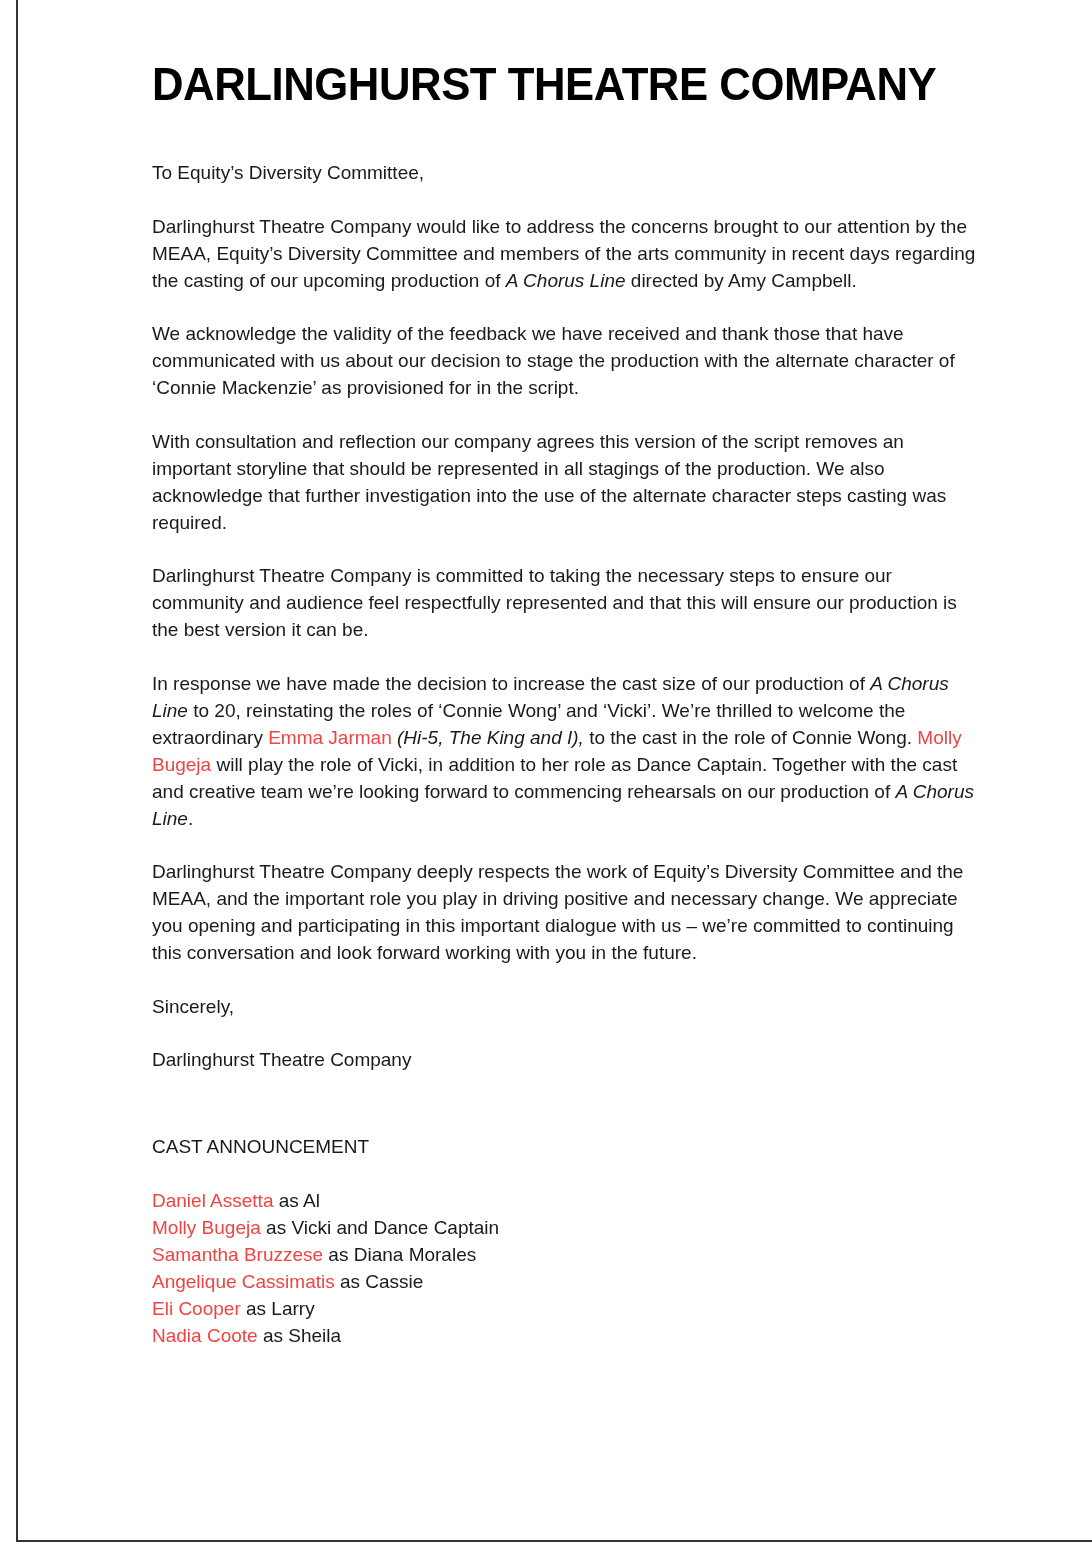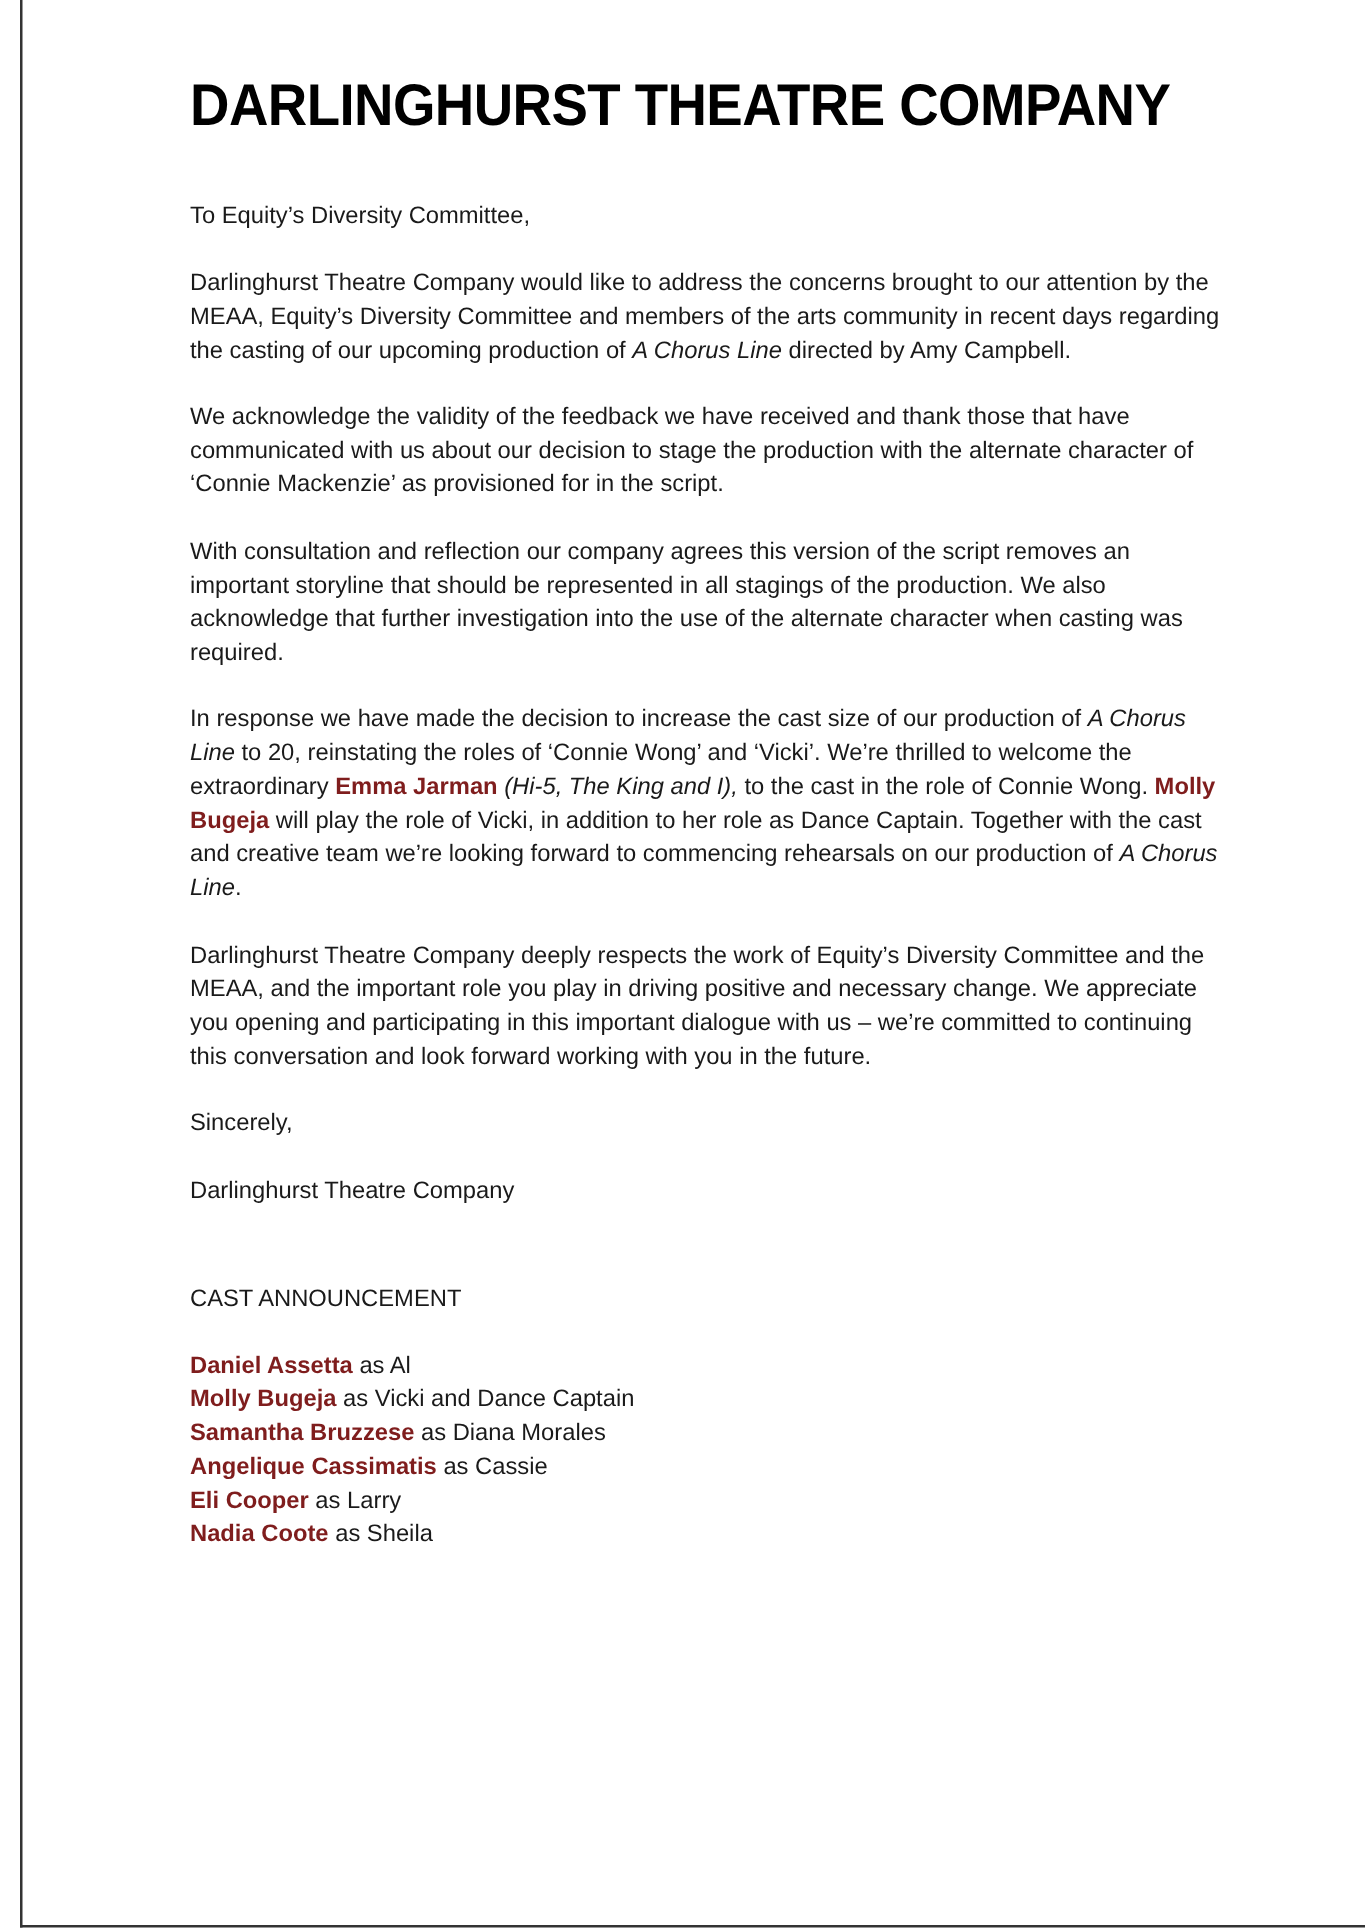--- a/index.html
+++ b/index.html
@@ -27,41 +27,42 @@
     }
     .body-text {
       position: absolute; left: 134px; top: 159px;
       width: 830px;
       font-family: "Liberation Sans", sans-serif;
       font-size: 19px;
       line-height: 27px;
       color: #1a1a1a;
     }
     .body-text p { margin: 0 0 26.5px 0; }
-    .b { font-weight: 700; color: #7f1d1d; }
+    .b { font-weight: 400; color: #ef4444; }
     .i { font-style: italic; text-align: right; }
     .cast-heading { margin-top: 60px !important; }
     .cast-list { margin: 0; padding: 0; list-style: none; }
     .cast-list li { margin: 0; line-height: 27px; }
   </style>
 </head>
 <body>
 
 <div class="page">
   <div class="masthead">DARLINGHURST THEATRE COMPANY</div>
 
   <div class="body-text">
     <p>To Equity’s Diversity Committee,</p>
 
     <p><span>Darlinghurst Theatre Company would like to address the concerns brought to our attention by the MEAA, Equity’s Diversity Committee and members of the arts community in recent days regarding the casting of our upcoming production of </span><span class="i">A Chorus Line</span><span> directed by Amy Campbell.</span></p>
 
     <p>We acknowledge the validity of the feedback we have received and thank those that have communicated with us about our decision to stage the production with the alternate character of ‘Connie Mackenzie’ as provisioned for in the script.</p>
 
-    <p>With consultation and reflection our company agrees this version of the script removes an important storyline that should be represented in all stagings of the production. We also acknowledge that further investigation into the use of the alternate character when casting was required.</p>
+    <p>With consultation and reflection our company agrees this version of the script removes an important storyline that should be represented in all stagings of the production. We also acknowledge that further investigation into the use of the alternate character steps casting was required.</p>
 
+    <p>Darlinghurst Theatre Company is committed to taking the necessary steps to ensure our community and audience feel respectfully represented and that this will ensure our production is the best version it can be.</p>
 
     <p><span>In response we have made the decision to increase the cast size of our production of </span><span class="i">A Chorus Line</span><span> to 20, reinstating the roles of ‘Connie Wong’ and ‘Vicki’. We’re thrilled to welcome the extraordinary </span><span class="b">Emma Jarman</span><span class="i"> (Hi-5, The King and I),</span><span> to the cast in the role of Connie Wong. </span><span class="b">Molly Bugeja</span><span> will play the role of Vicki, in addition to her role as Dance Captain. Together with the cast and creative team we’re looking forward to commencing rehearsals on our production of </span><span class="i">A Chorus Line</span><span>.</span></p>
 
     <p>Darlinghurst Theatre Company deeply respects the work of Equity’s Diversity Committee and the MEAA, and the important role you play in driving positive and necessary change. We appreciate you opening and participating in this important dialogue with us – we’re committed to continuing this conversation and look forward working with you in the future.</p>
 
     <p>Sincerely,</p>
 
     <p>Darlinghurst Theatre Company</p>
 
     <p class="cast-heading">CAST ANNOUNCEMENT</p>

